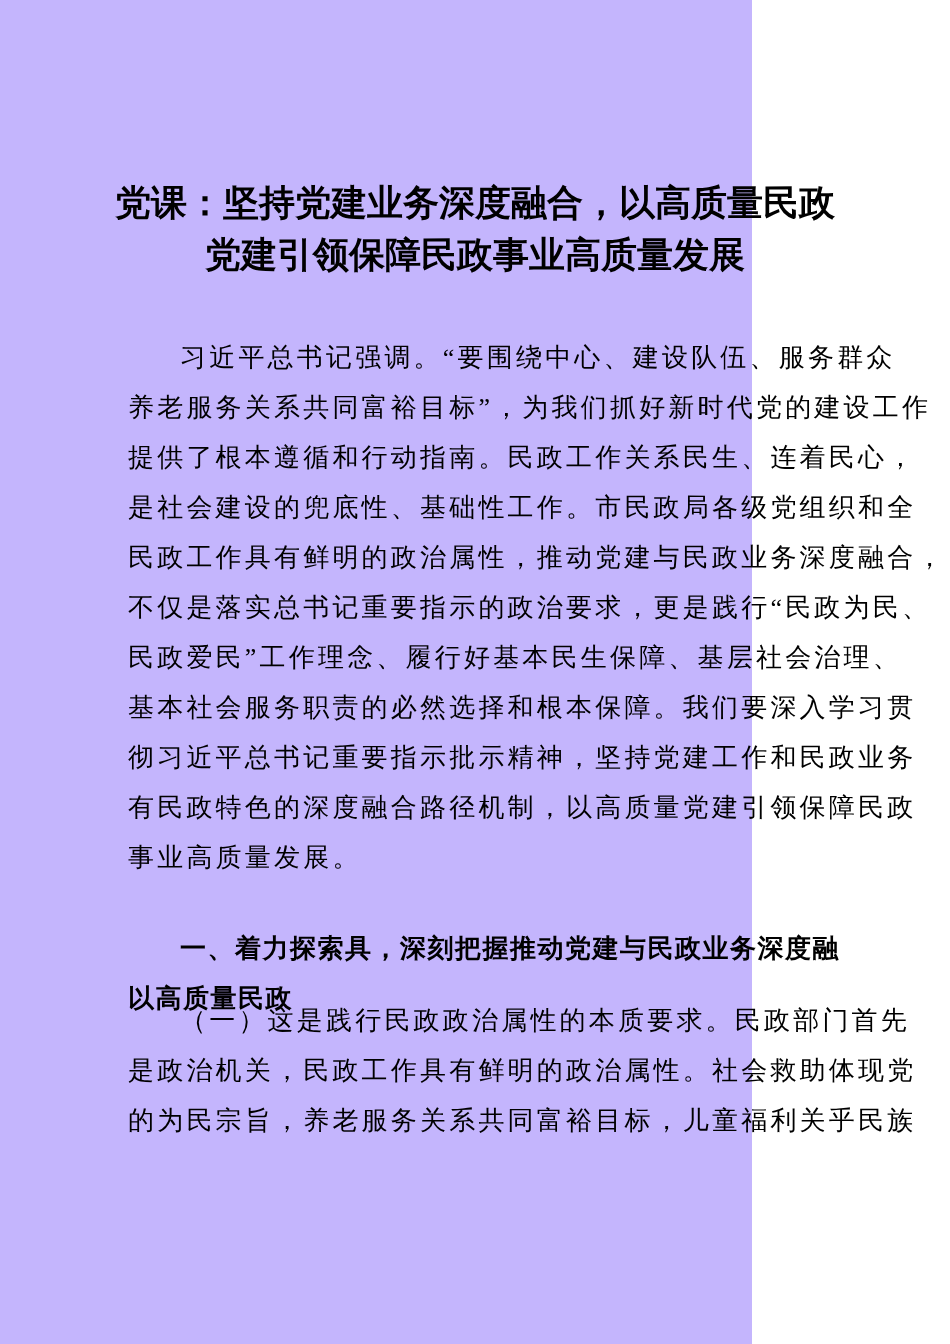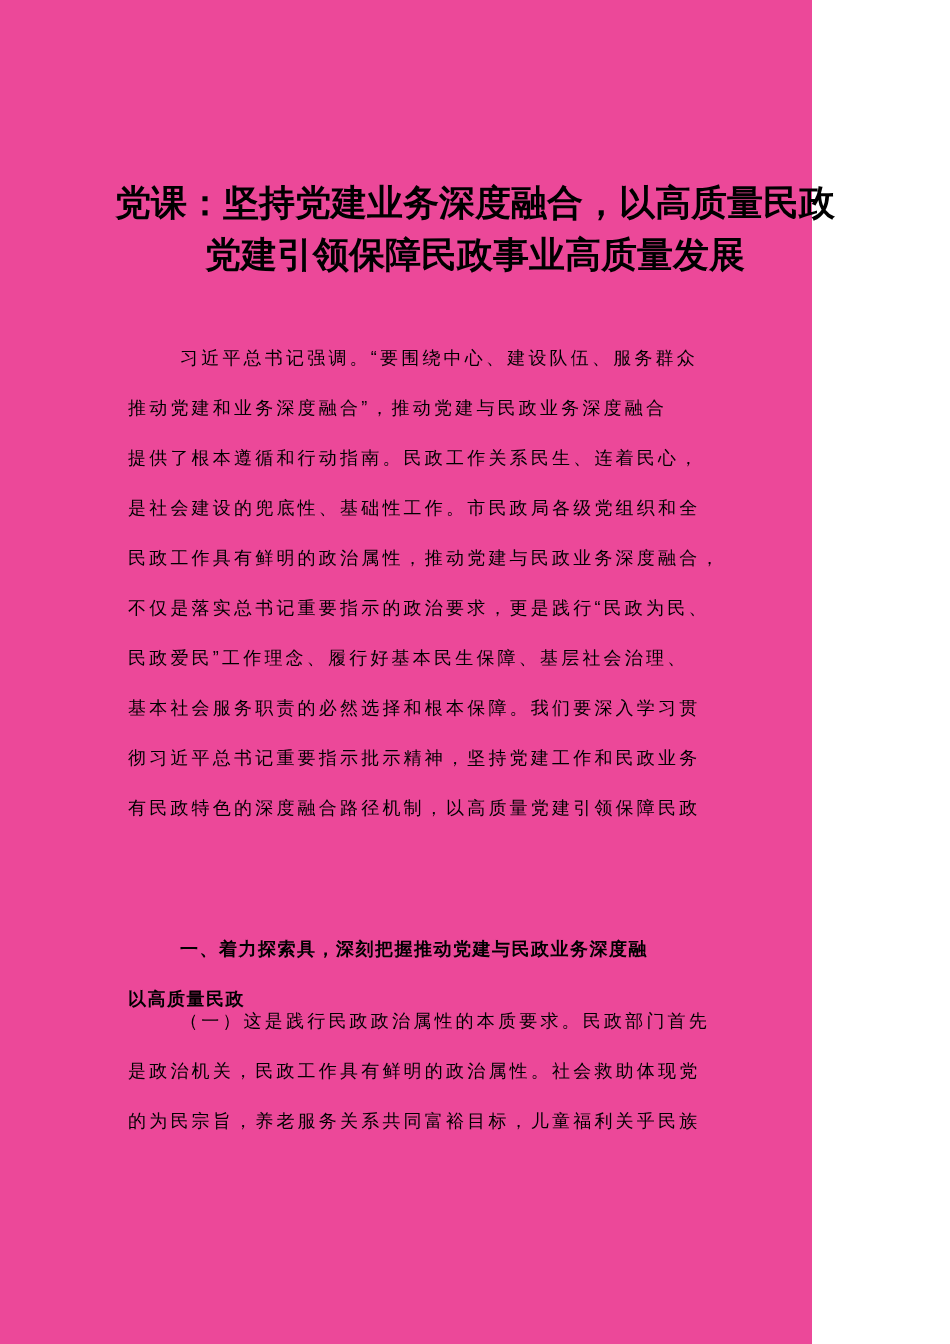--- a/index.html
+++ b/index.html
@@ -12,23 +12,23 @@
       height: 1344px;
       position: relative;
       overflow: hidden;
       color: #000000;
       font-family: "DejaVu Serif", "Liberation Serif", serif;
     }
     .page {
       position: absolute;
       left: 0;
       top: 0;
-      width: 812px;
+      width: 752px;
       height: 1344px;
-      background: #ec4899;
+      background: #c4b5fd;
     }
     .title {
       position: absolute;
       left: 100px;
       width: 750px;
       text-align: center;
       font-family: "DejaVu Serif", "Liberation Serif", serif;
       font-weight: bold;
       font-size: 36px;
       line-height: 52px;
@@ -40,25 +40,25 @@
       white-space: nowrap;
     }
     .body-block {
       position: absolute;
       left: 128px;
       width: 710px;
     }
     .line {
       display: block;
       white-space: nowrap;
-      font-size: 18px;
+      font-size: 26px;
       height: 50px;
       line-height: 50px;
       letter-spacing: 3.2px;
-      font-family: Liberation Sans, sans-serif;
+      font-family: Liberation Serif, serif;
       font-weight: normal;
     }
     .line.indent {
       padding-left: 52px;
     }
     .heading .line {
       font-weight: bold;
       letter-spacing: 1.5px;
     }
     #para1 { top: 333px; }
@@ -70,29 +70,30 @@
 
 <div class="page">
 
   <div class="title">
     <span class="tline">党课：坚持党建业务深度融合，以高质量民政</span>
     <span class="tline">党建引领保障民政事业高质量发展</span>
   </div>
 
   <div class="body-block" id="para1">
     <span class="line indent">习近平总书记强调。“要围绕中心、建设队伍、服务群众</span>
-    <span class="line">推动党建和业务深度融合”，推动党建与民政业务深度融合</span>
+    <span class="line">养老服务关系共同富裕目标”，为我们抓好新时代党的建设工作</span>
     <span class="line">提供了根本遵循和行动指南。民政工作关系民生、连着民心，</span>
     <span class="line">是社会建设的兜底性、基础性工作。市民政局各级党组织和全</span>
     <span class="line">民政工作具有鲜明的政治属性，推动党建与民政业务深度融合，</span>
     <span class="line">不仅是落实总书记重要指示的政治要求，更是践行“民政为民、</span>
     <span class="line">民政爱民”工作理念、履行好基本民生保障、基层社会治理、</span>
     <span class="line">基本社会服务职责的必然选择和根本保障。我们要深入学习贯</span>
     <span class="line">彻习近平总书记重要指示批示精神，坚持党建工作和民政业务</span>
     <span class="line">有民政特色的深度融合路径机制，以高质量党建引领保障民政</span>
+    <span class="line">事业高质量发展。</span>
   </div>
 
   <div class="body-block heading" id="heading1">
     <span class="line indent">一、着力探索具，深刻把握推动党建与民政业务深度融</span>
     <span class="line">以高质量民政</span>
   </div>
 
   <div class="body-block" id="para2">
     <span class="line indent">（一）这是践行民政政治属性的本质要求。民政部门首先</span>
     <span class="line">是政治机关，民政工作具有鲜明的政治属性。社会救助体现党</span>

